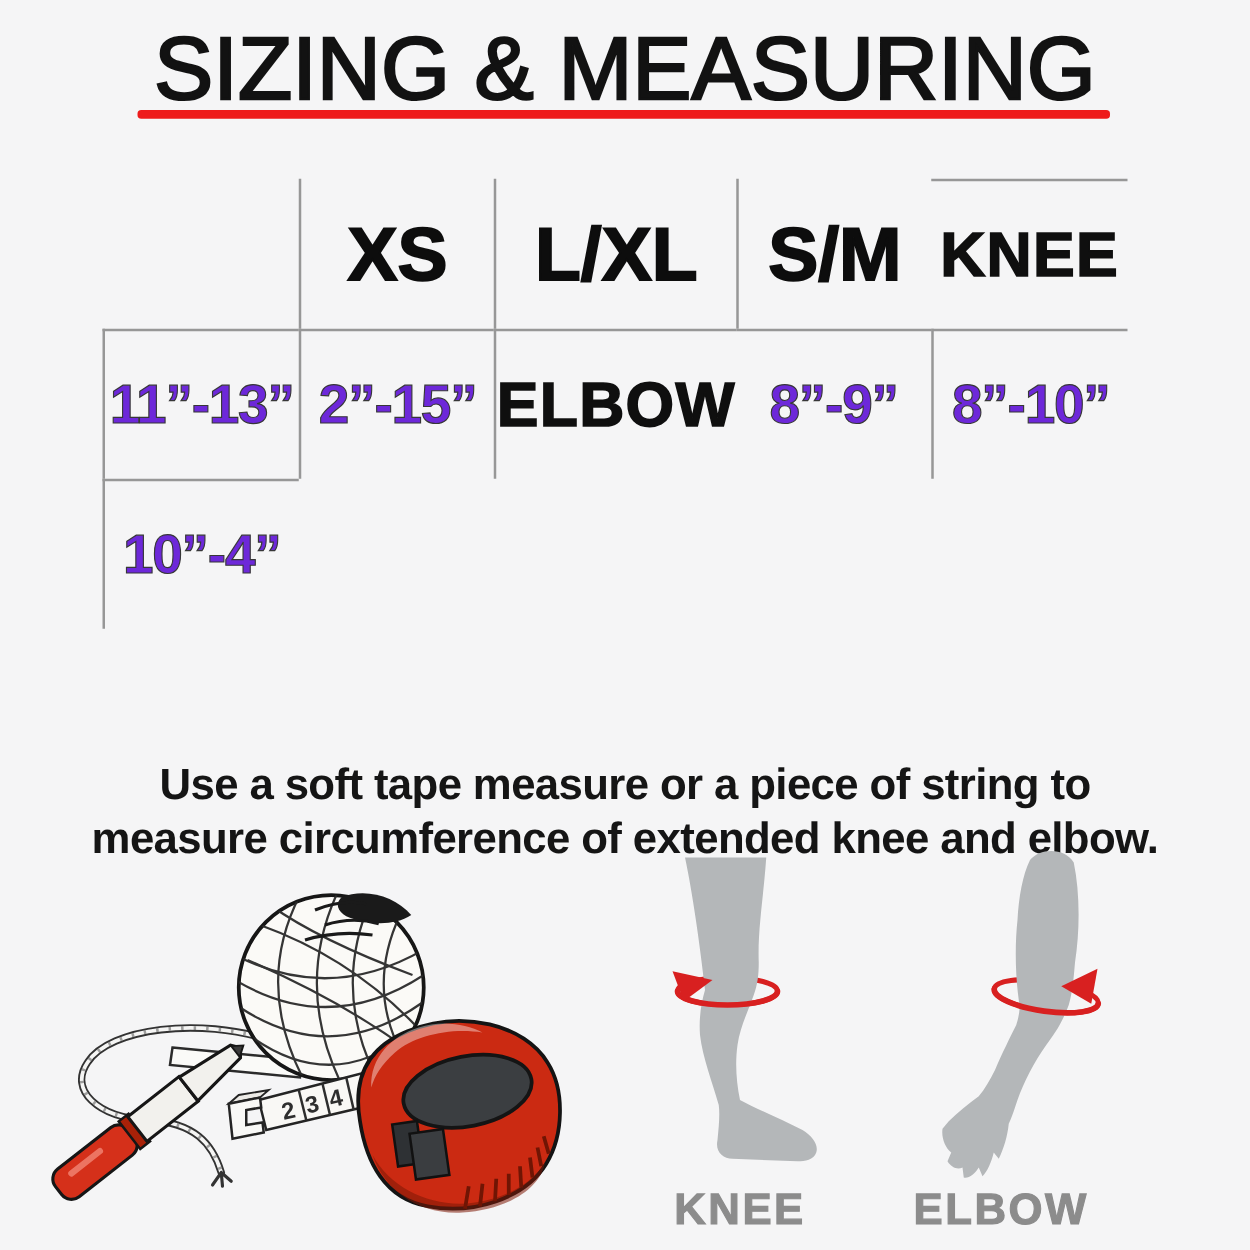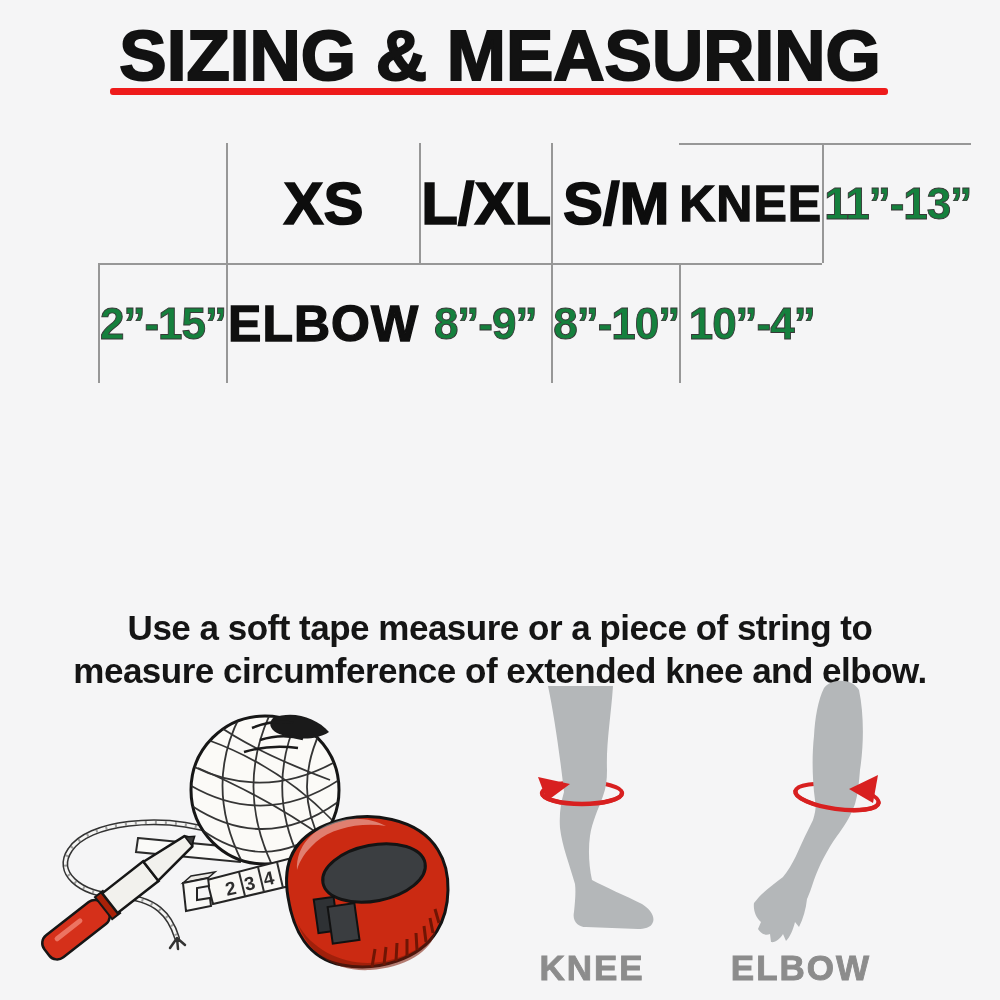--- a/index.html
+++ b/index.html
@@ -3,37 +3,37 @@
 <meta charset="utf-8">
 <style>
   html,body { margin:0; padding:0; background:#e9e9e9; }
   .canvas {
     position:relative; width:1000px; height:1000px; overflow:hidden;
     background:#f5f5f6;
     font-family:"Liberation Sans","DejaVu Sans",sans-serif;
   }
   .title {
     position:absolute; left:0; top:20px; width:1000px; text-align:center;
-    font-size:71px; font-weight:bold; line-height:1.0; color:#121212;
+    font-size:71px; font-weight:normal; line-height:1.0; color:#121212;
     -webkit-text-stroke:2px #121212; white-space:nowrap;
   }
   .title-rule {
     position:absolute; left:110px; top:88px; width:778px; height:7px;
     border-radius:3px;
   }
   .size-table {
-    position:absolute; left:98px; top:143px; width:820px; height:360px;
-    display:grid; grid-template-columns:repeat(6,1fr); grid-template-rows:repeat(3,1fr);
+    position:absolute; left:82px; top:143px; width:820px; height:360px;
+    display:grid; grid-template-columns:repeat(5,1fr); grid-template-rows:repeat(3,1fr);
   }
   .size-table .cell { display:flex; align-items:center; justify-content:center; white-space:nowrap; }
   .size-table .cell:not(:nth-child(4n+1)) { border-left:2px solid #979797; }
   .size-table .cell:nth-child(n+5)        { border-top:2px solid #979797; }
   .cell.head   { font-size:60px; font-weight:bold; color:#0d0d0d; -webkit-text-stroke:1.6px #0d0d0d; }
   .cell.rowlab { font-size:50px; font-weight:bold; color:#0f0f0f; -webkit-text-stroke:1.3px #0f0f0f; letter-spacing:1px; }
-  .cell.val    { font-size:44px; font-weight:bold; color:#15803d; -webkit-text-stroke:0.9px #373737; letter-spacing:-1px; }
+  .cell.val    { font-size:44px; font-weight:bold; color:#6d28d9; -webkit-text-stroke:0.9px #373737; letter-spacing:-1px; }
   .instructions {
     position:absolute; left:0; top:558px; width:1000px; text-align:center;
     font-size:35px; line-height:43px; font-weight:bold; color:#151515; letter-spacing:-0.5px;margin-top:48px;
   }
   .fig { position:absolute; }
   .fig-tools { left:30px;  top:672px; width:440px; height:322px; }
   .fig-knee  { left:520px; top:682px; width:160px; height:258px; }
   .fig-elbow { left:752px; top:678px; width:160px; height:268px; }
   .fig-label {
     position:absolute; top:948px; width:160px; text-align:center;

